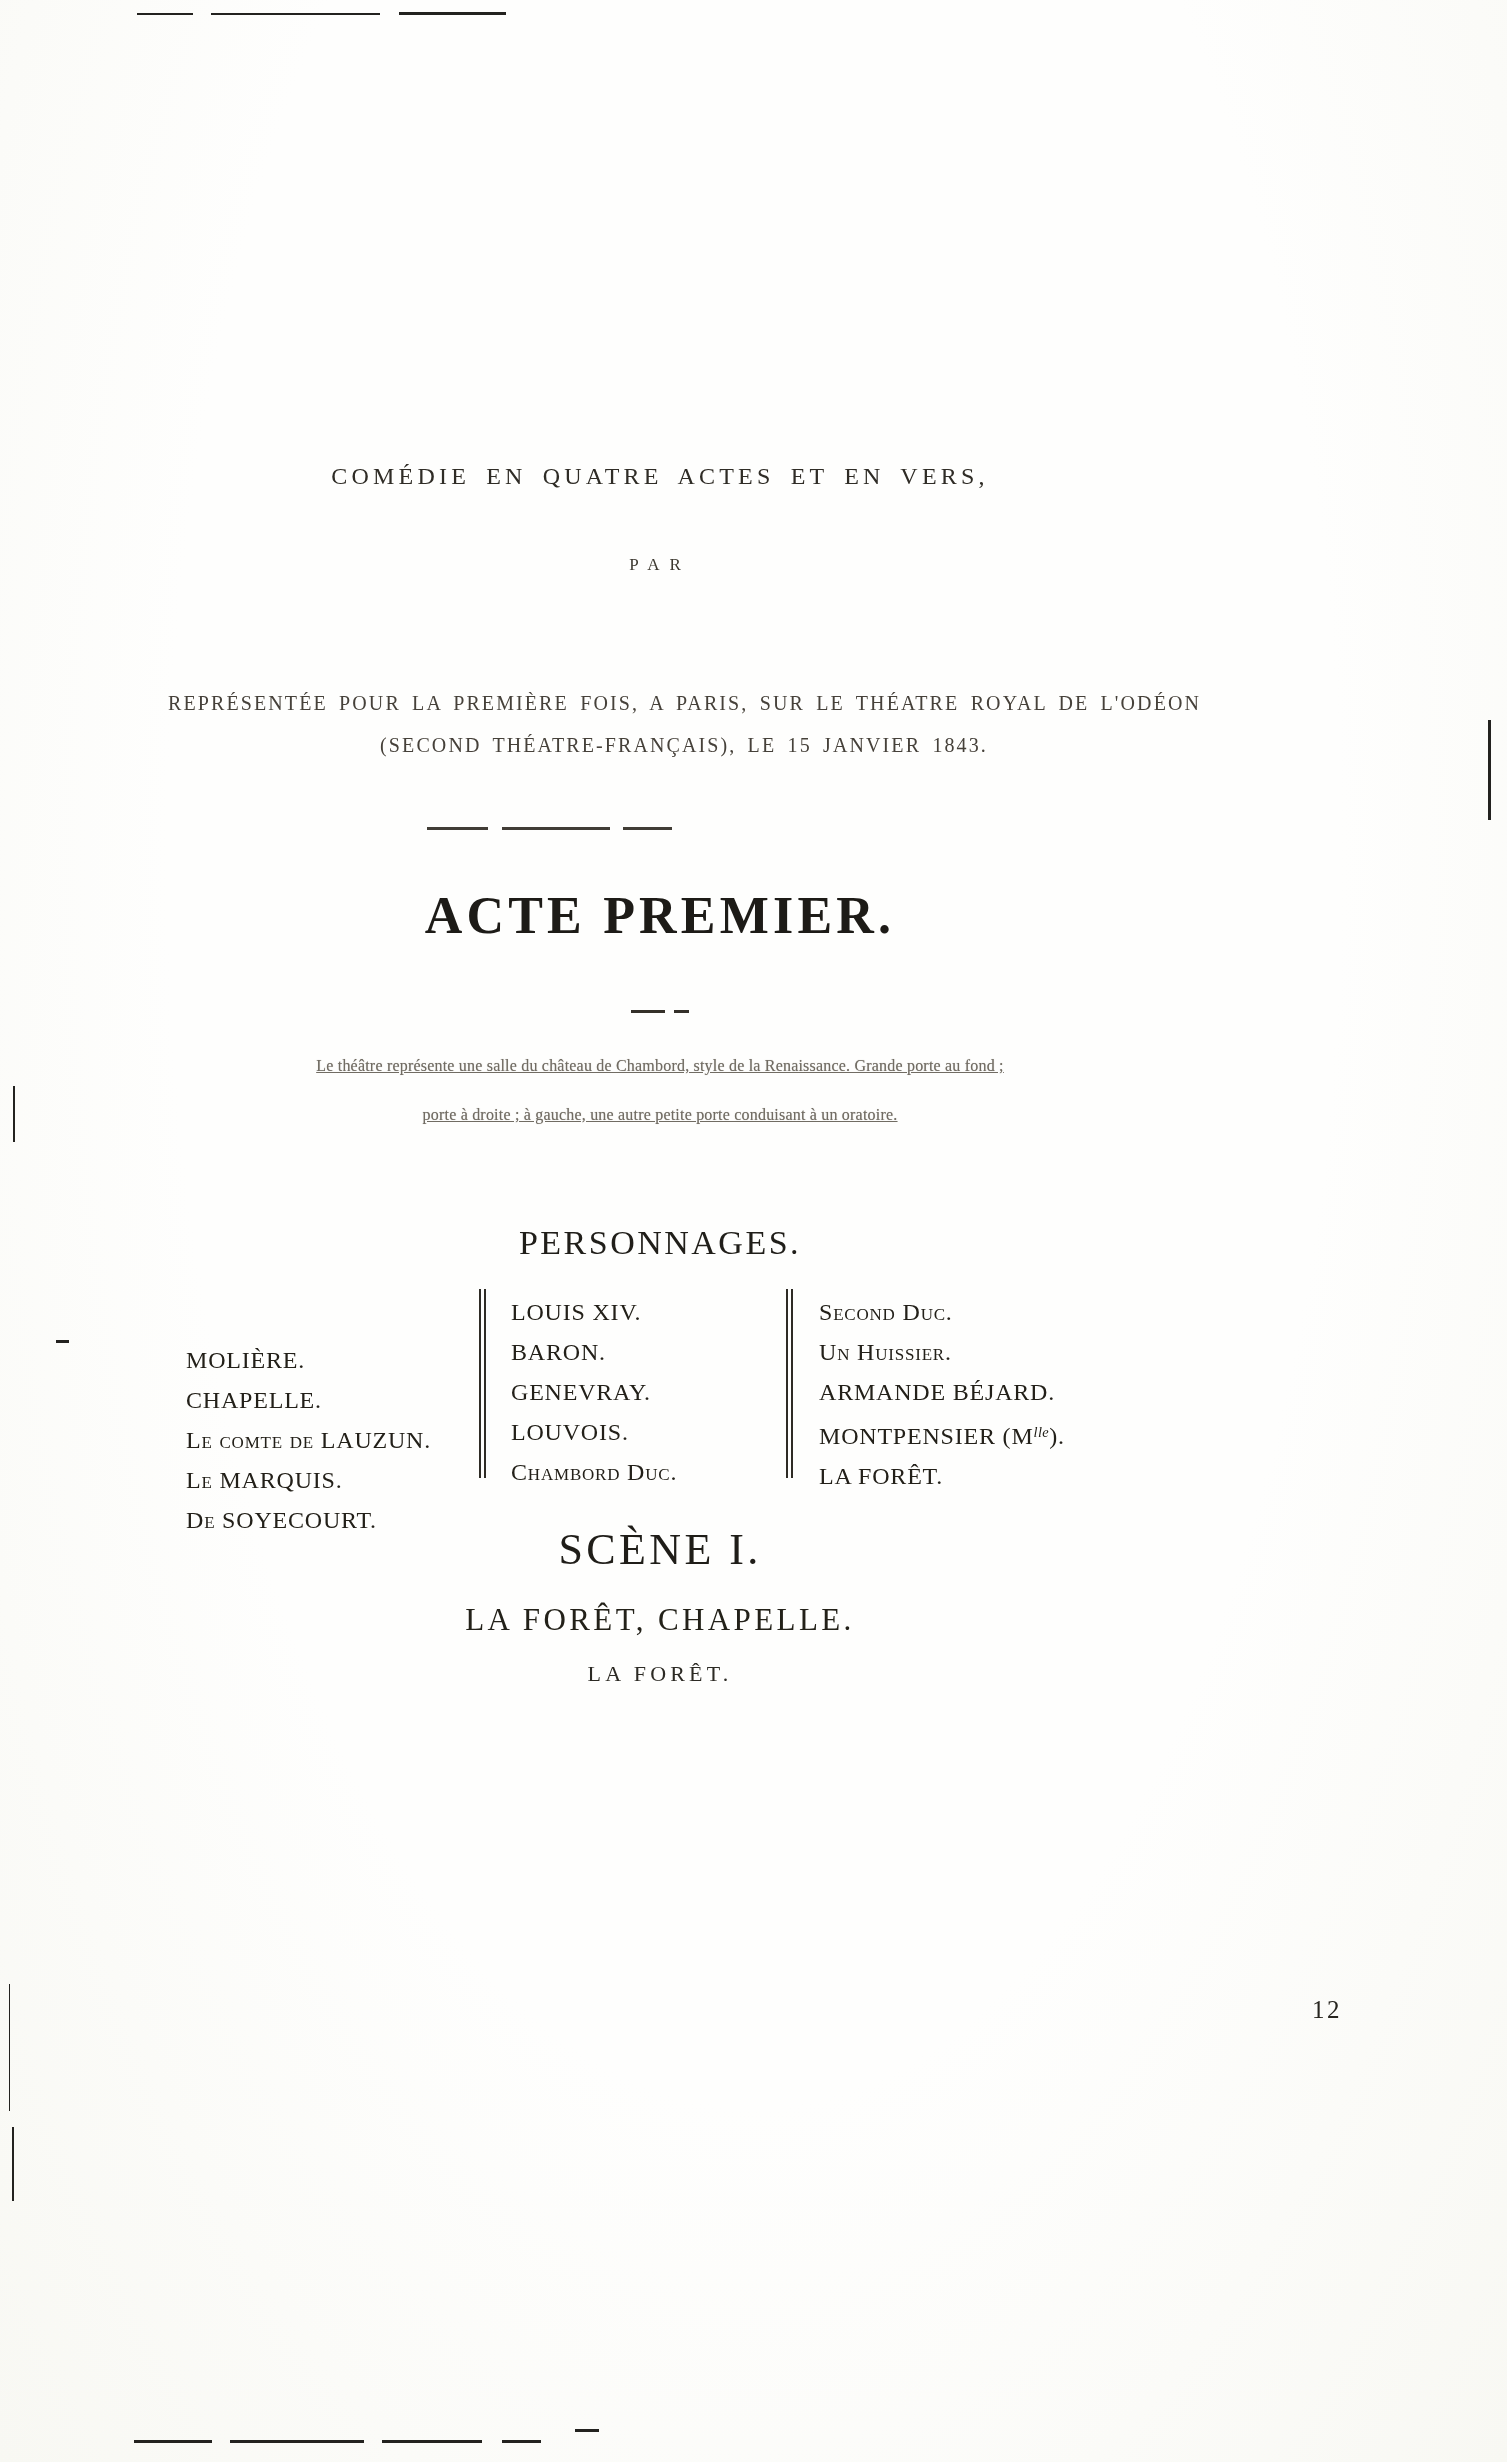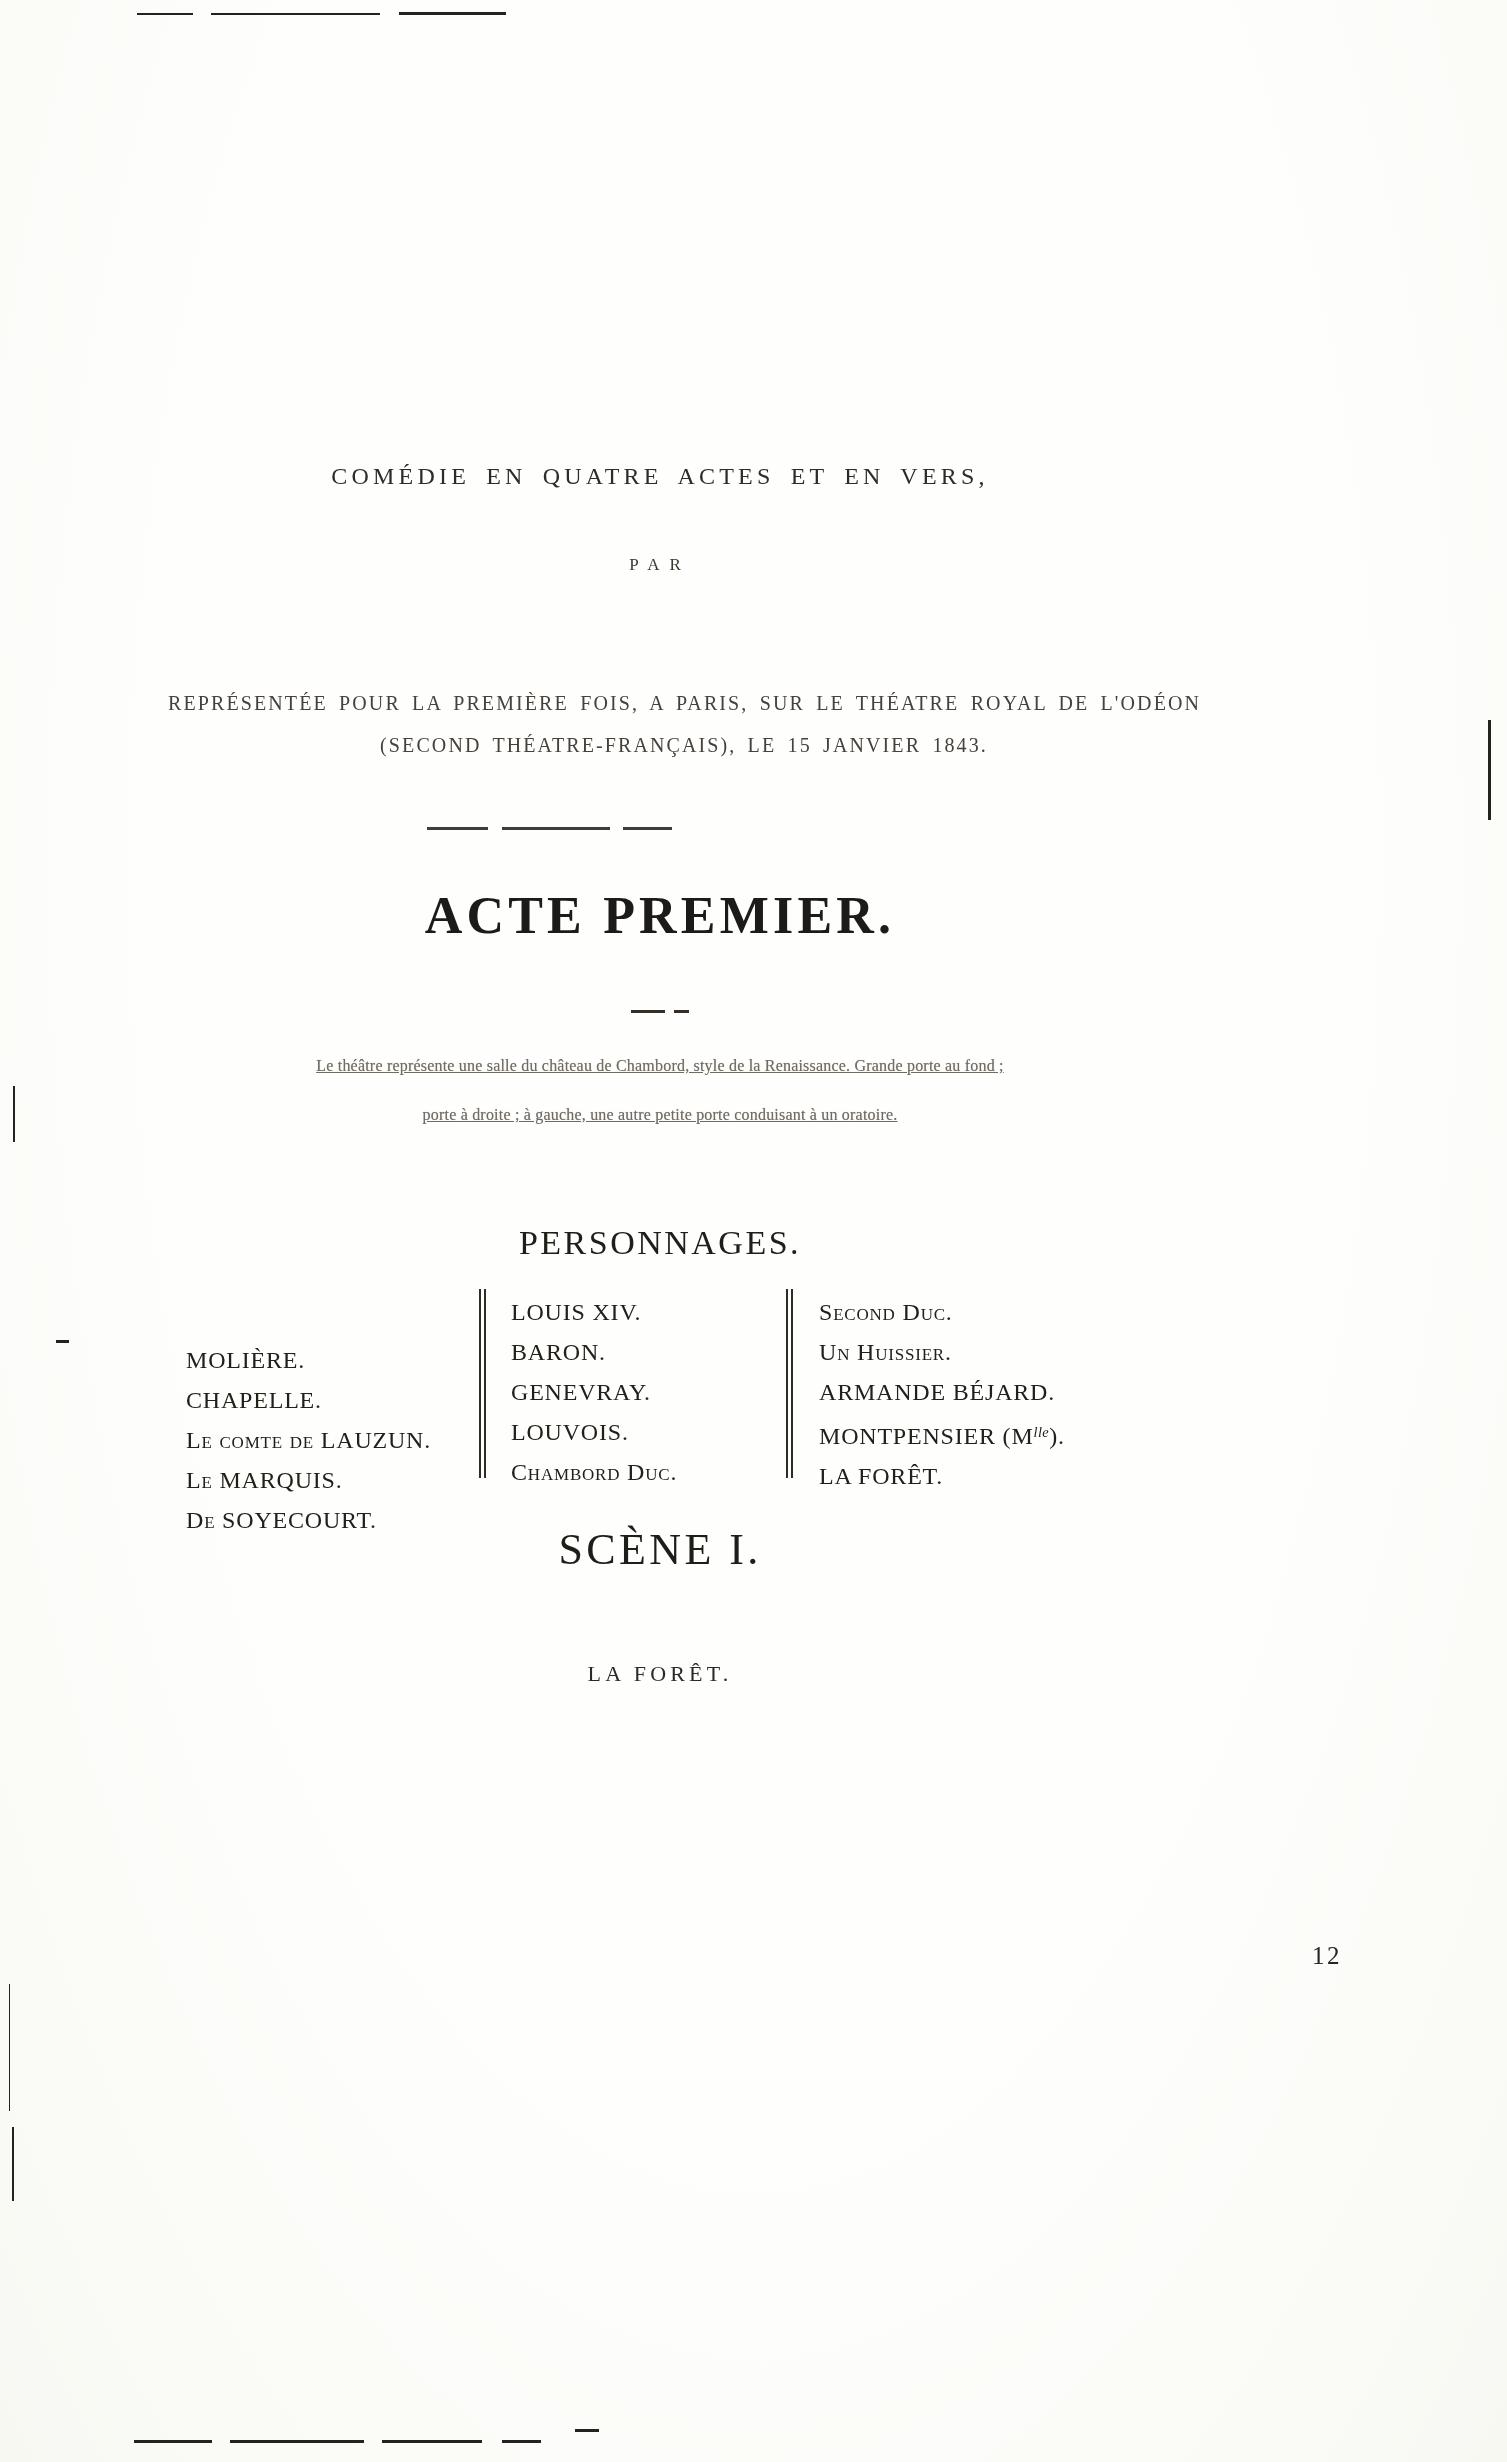--- a/index.html
+++ b/index.html
@@ -56,21 +56,21 @@
   }
   .cast-sep-1 { left:479px; }
   .cast-sep-2 { left:786px; }
 
   .verse { position:absolute; left:218px; top:1693px; font-size:31px; line-height:52px; color:#211f19; white-space:nowrap; }
   .vl-0 { word-spacing:12.7px; }
   .vl-1 { word-spacing:8.5px; }
   .vl-2 { word-spacing:8.5px; }
   .vl-3 { word-spacing:10px; }
 
-  .pageno { position:absolute; left:1312px; top:1942px; font-size:25px; letter-spacing:2.5px; color:#27251f; }
+  .pageno { position:absolute; left:1312px; top:1996px; font-size:25px; letter-spacing:2.5px; color:#27251f; }
 
   .artifact { position:absolute; background:#23221f; }
 </style>
 </head>
 <body>
 
 <div class="page">
 
   <i class="artifact" style="left:137px;top:12.7px;width:56px;height:2.5px"></i>
   <i class="artifact" style="left:211px;top:12.7px;width:169px;height:2.5px"></i>
@@ -98,20 +98,21 @@
       <i class="dash d4"></i>
       <i class="dash d5"></i>
     </div>
 
     <div class="c-el sd sd1">Le théâtre représente une salle du château de Chambord, style de la Renaissance. Grande porte au fond ;</div>
     <div class="c-el sd sd2">porte à droite ; à gauche, une autre petite porte conduisant à un oratoire.</div>
 
     <h3 class="c-el personnages">PERSONNAGES.</h3>
 
     <h3 class="c-el scene-heading">SCÈNE I.</h3>
+    <div class="c-el scene-chars">LA FORÊT, CHAPELLE.</div>
     <div class="c-el speaker">LA FORÊT.</div>
   </div>
 
   <div class="sep-dashes">
     <i class="dash d1"></i>
     <i class="dash d2"></i>
     <i class="dash d3"></i>
   </div>
 
   <div class="cast-col cast-col-1">

